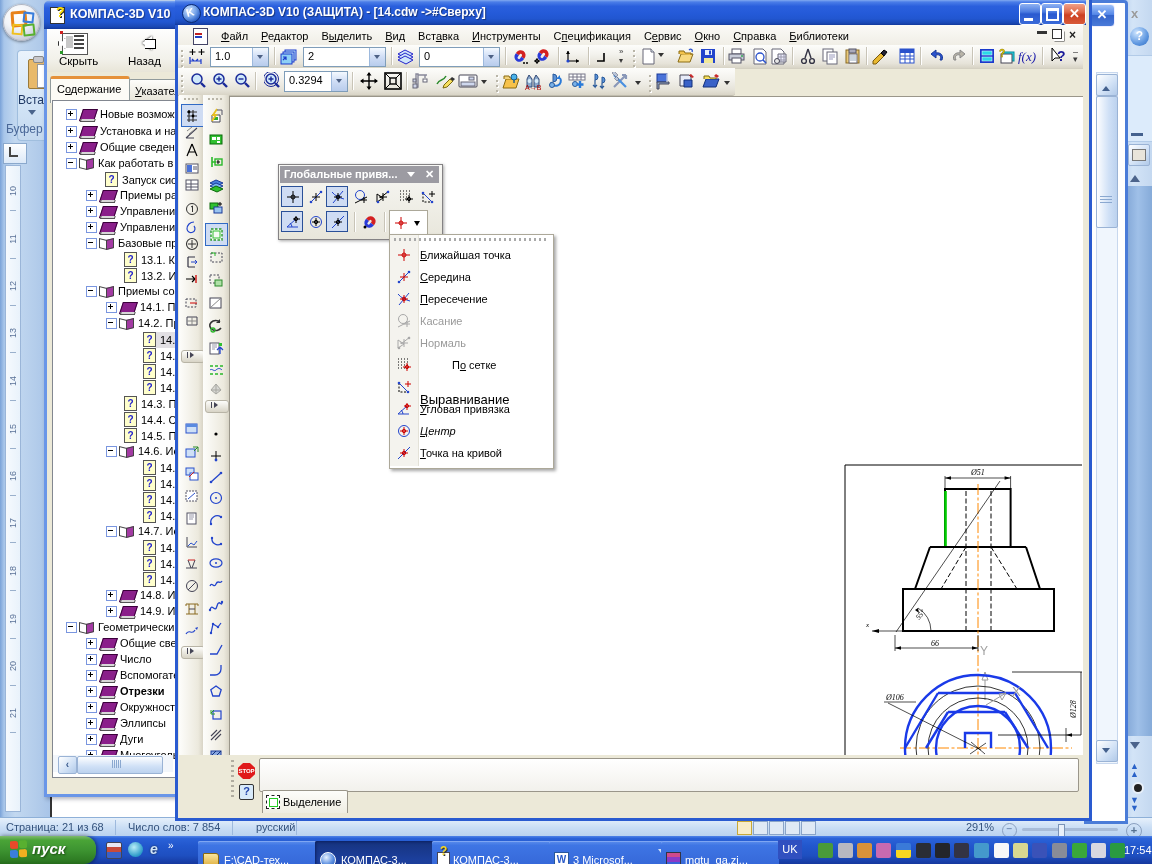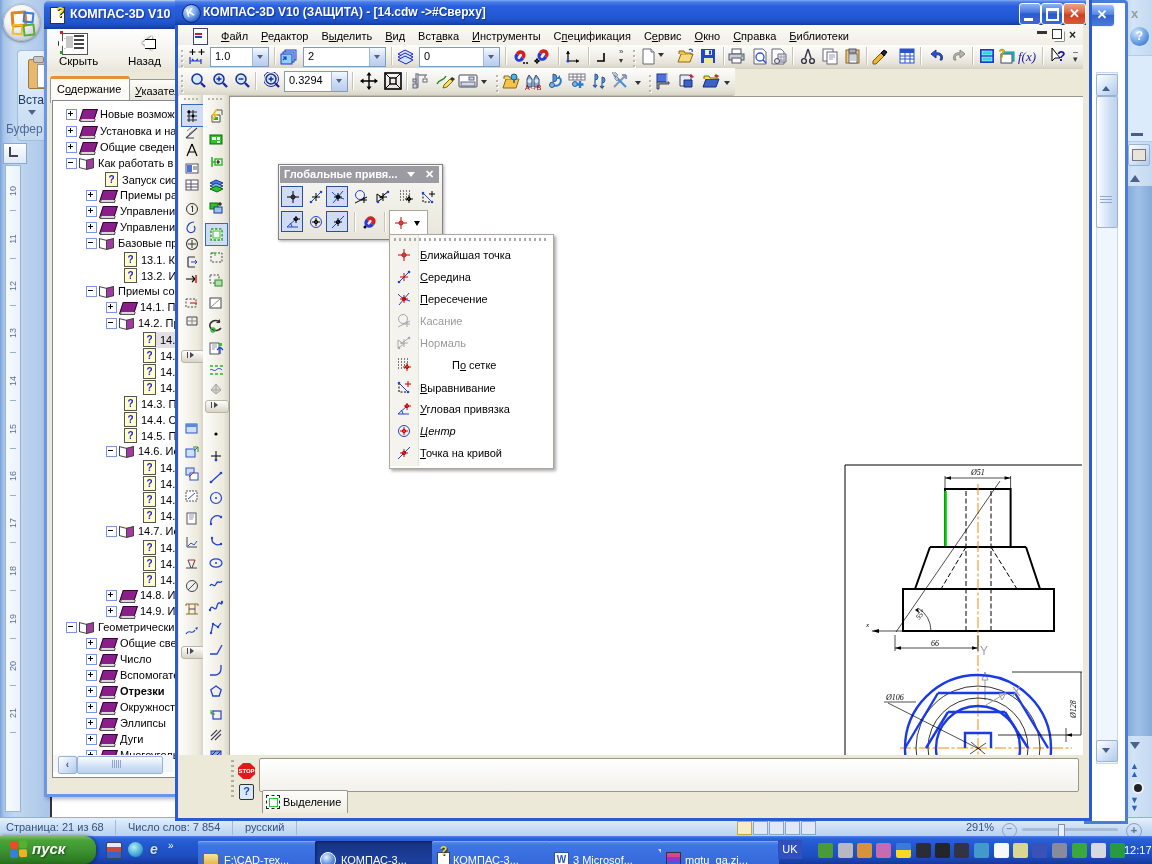--- a/index.html
+++ b/index.html
@@ -101,21 +101,21 @@
 <div class="abs" style="left:1130px;top:742px;width:0;height:0;border:5px solid transparent;border-top:7px solid #4c648c;"></div>
 <div class="abs" style="left:1130px;top:762px;color:#2a62c8;font-size:9px;line-height:8px;">▲<br>▲</div>
 <div class="abs" style="left:1132px;top:782px;width:8px;height:8px;border-radius:50%;background:#222;border:2px solid #e8f0fa;"></div>
 <div class="abs" style="left:1130px;top:796px;color:#2a62c8;font-size:9px;line-height:8px;">▼<br>▼</div>
 
 <div class="abs" style="left:0;top:817px;width:1152px;height:19px;background:linear-gradient(180deg,#e6f0fb,#cadef5 50%,#b8d1ee);border-top:1px solid #8eb0d8;color:#34527c;">
   <span class="abs" style="left:6px;top:3px;">Страница: 21 из 68</span>
   <span class="abs" style="left:115px;top:2px;height:15px;border-left:1px solid #9db9dd;"></span>
   <span class="abs" style="left:128px;top:3px;">Число слов: 7 854</span>
   <span class="abs" style="left:232px;top:2px;height:15px;border-left:1px solid #9db9dd;"></span>
-  <span class="abs" style="left:245px;top:3px;text-align:right;">русский</span>
+  <span class="abs" style="left:256px;top:3px;text-align:right;">русский</span>
   <span class="abs" style="left:296px;top:2px;height:15px;border-left:1px solid #9db9dd;"></span>
   <span class="abs" style="left:737px;top:3px;width:13px;height:12px;background:#f8ecc8;border:1px solid #c8a838;"></span>
   <span class="abs" style="left:753px;top:3px;width:13px;height:12px;background:#dfe9f5;border:1px solid #8aa4c8;"></span>
   <span class="abs" style="left:769px;top:3px;width:13px;height:12px;background:#dfe9f5;border:1px solid #8aa4c8;"></span>
   <span class="abs" style="left:785px;top:3px;width:13px;height:12px;background:#dfe9f5;border:1px solid #8aa4c8;"></span>
   <span class="abs" style="left:801px;top:3px;width:13px;height:12px;background:#dfe9f5;border:1px solid #8aa4c8;"></span>
   <span class="abs" style="left:966px;top:3px;">291%</span>
   <span class="abs" style="left:1002px;top:5px;width:13px;height:13px;border-radius:50%;border:1.5px solid #8aa0c0;color:#7a94b8;line-height:10px;text-align:center;font-weight:bold;font-size:10px;">−</span>
   <span class="abs" style="left:1022px;top:10px;width:96px;height:3px;background:#a8bcd8;border-radius:2px;"></span>
   <span class="abs" style="left:1058px;top:6px;width:5px;height:11px;background:#e8f0fa;border:1px solid #7a94b8;"></span>
@@ -960,21 +960,21 @@
         <circle cx="11" cy="10" r="1.6" fill="none" stroke="#cc0000"></circle>
       </svg>
       <span class="abs" style="left:30px;top:115px;color:#000;font-size:11px;margin-left:32px;">П<u>о</u> сетке</span>
       <svg class="abs" style="left:6px;top:135px;" width="16" height="16">
         <path d="M3 4L12 13" stroke="#2244cc" stroke-width="1"></path>
         <path d="M3 4v9h9" stroke="#000" stroke-dasharray="2 1.5" fill="none"></path>
         <circle cx="3" cy="4" r="1.3" fill="#2244cc"></circle>
         <circle cx="12" cy="13" r="1.3" fill="#2244cc"></circle>
         <path d="M12 2v6M9 5h6" stroke="#c00" stroke-width="1"></path>
       </svg>
-      <span class="abs" style="left:30px;top:138px;color:#000;font-size:11px;"><u>В</u>ыравнивание</span>
+      <span class="abs" style="left:30px;top:148px;color:#000;font-size:13px;"><u>В</u>ыравнивание</span>
       <svg class="abs" style="left:6px;top:157px;" width="16" height="16">
         <path d="M2 13h11M2 13L11 5" stroke="#2244cc" stroke-width="1"></path>
         <path d="M7 13a6 6 0 0 0-2-4" fill="none" stroke="#2244cc"></path>
         <path d="M11 2v7M8 5h7" stroke="#cc0000" stroke-width="1"></path>
         <circle cx="11" cy="5" r="1.6" fill="none" stroke="#cc0000"></circle>
       </svg>
       <span class="abs" style="left:30px;top:159px;color:#000;font-size:11px;"><u>У</u>гловая привязка</span>
       <svg class="abs" style="left:6px;top:179px;" width="16" height="16">
         <circle cx="8" cy="8" r="5.5" fill="none" stroke="#2244cc" stroke-width="1"></circle>
         <path d="M8 4v8M4 8h8" stroke="#cc0000" stroke-width="1"></path>
@@ -1019,13 +1019,13 @@
     <span class="abs" style="left:142px;top:1px;width:15px;height:15px;border-radius:2px;background:#334;"></span>
     <span class="abs" style="left:162px;top:1px;width:15px;height:15px;border-radius:2px;background:#49c;"></span>
     <span class="abs" style="left:182px;top:1px;width:15px;height:15px;border-radius:2px;background:#f8f8f8;"></span>
     <span class="abs" style="left:201px;top:1px;width:15px;height:15px;border-radius:2px;background:#d8d890;"></span>
     <span class="abs" style="left:220px;top:1px;width:15px;height:15px;border-radius:2px;background:#3a52b8;"></span>
     <span class="abs" style="left:240px;top:1px;width:15px;height:15px;border-radius:2px;background:#888c98;"></span>
     <span class="abs" style="left:260px;top:1px;width:15px;height:15px;border-radius:2px;background:#3aa83a;"></span>
     <span class="abs" style="left:279px;top:1px;width:15px;height:15px;border-radius:2px;background:#d8d8e0;"></span>
     <span class="abs" style="left:298px;top:1px;width:15px;height:15px;border-radius:2px;background:#2a9a40;"></span>
   </div>
-<div class="abs" style="left:1124px;top:844px;color:#fff;font-size:11px;">12:17</div>
+<div class="abs" style="left:1124px;top:844px;color:#fff;font-size:11px;">17:54</div>
 
 </body></html>

